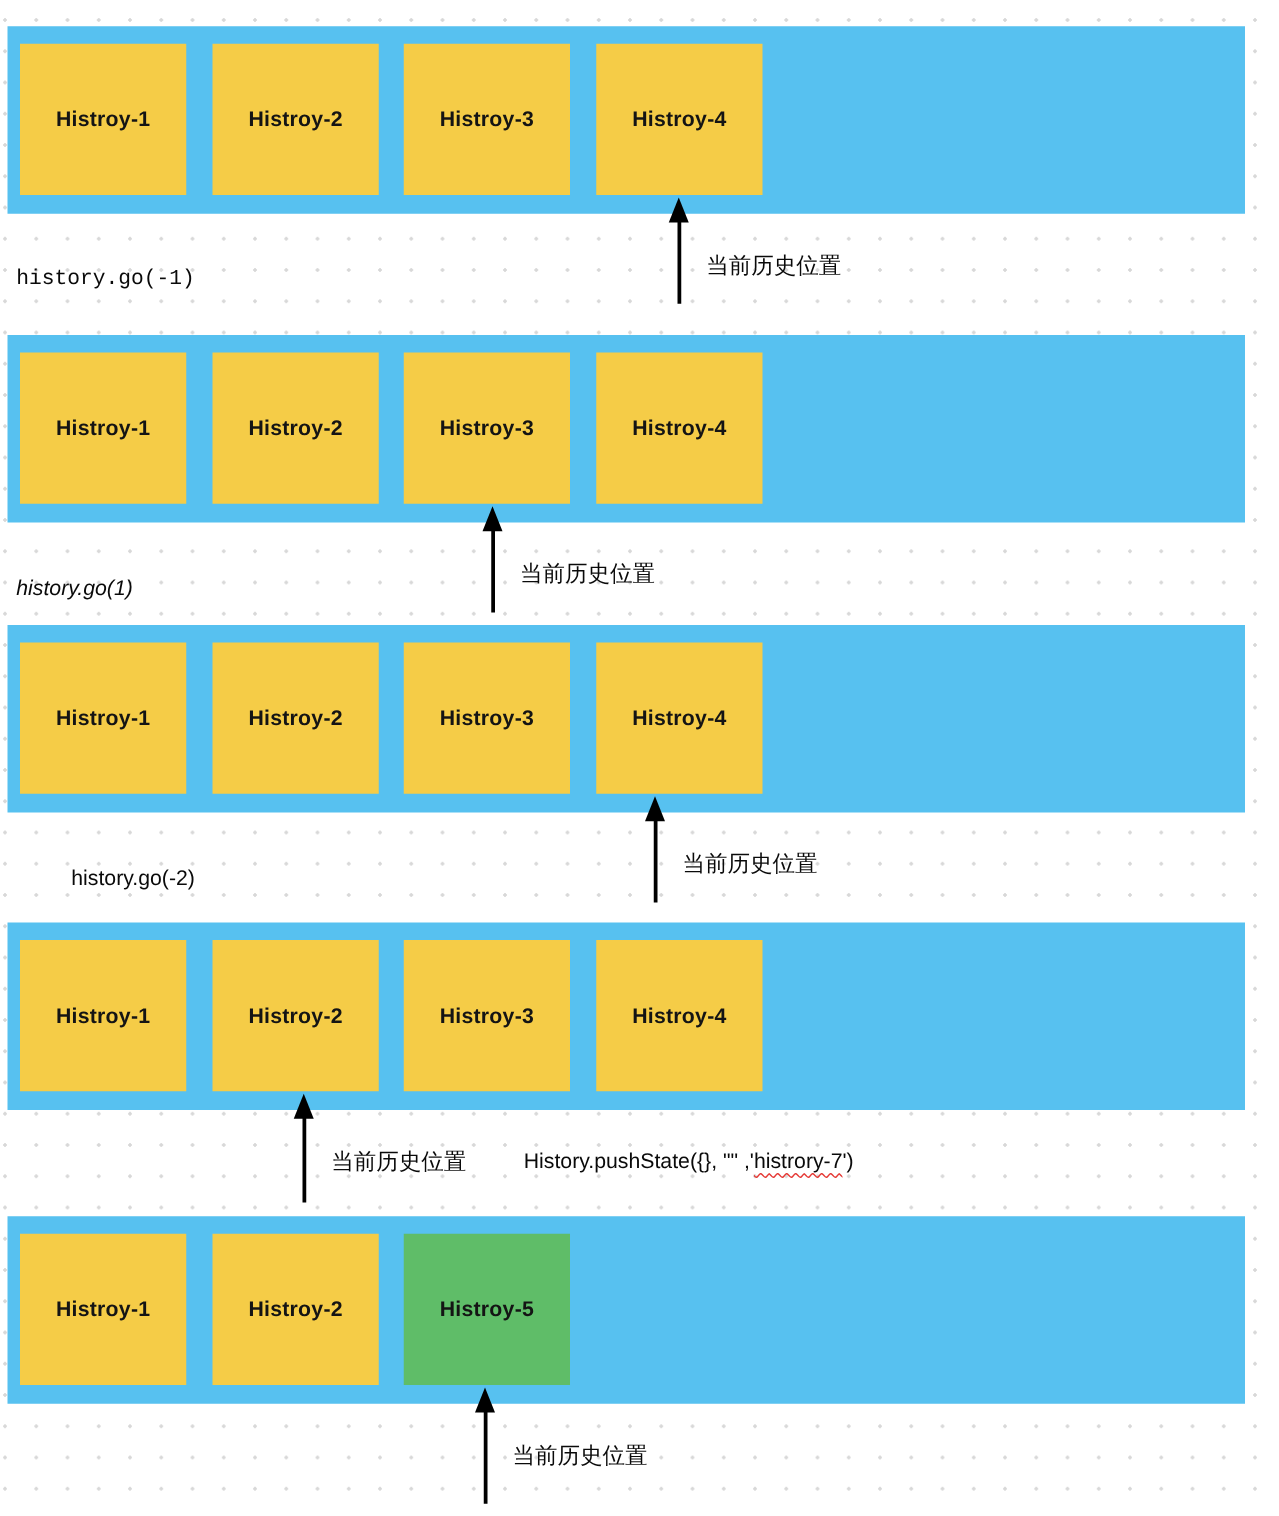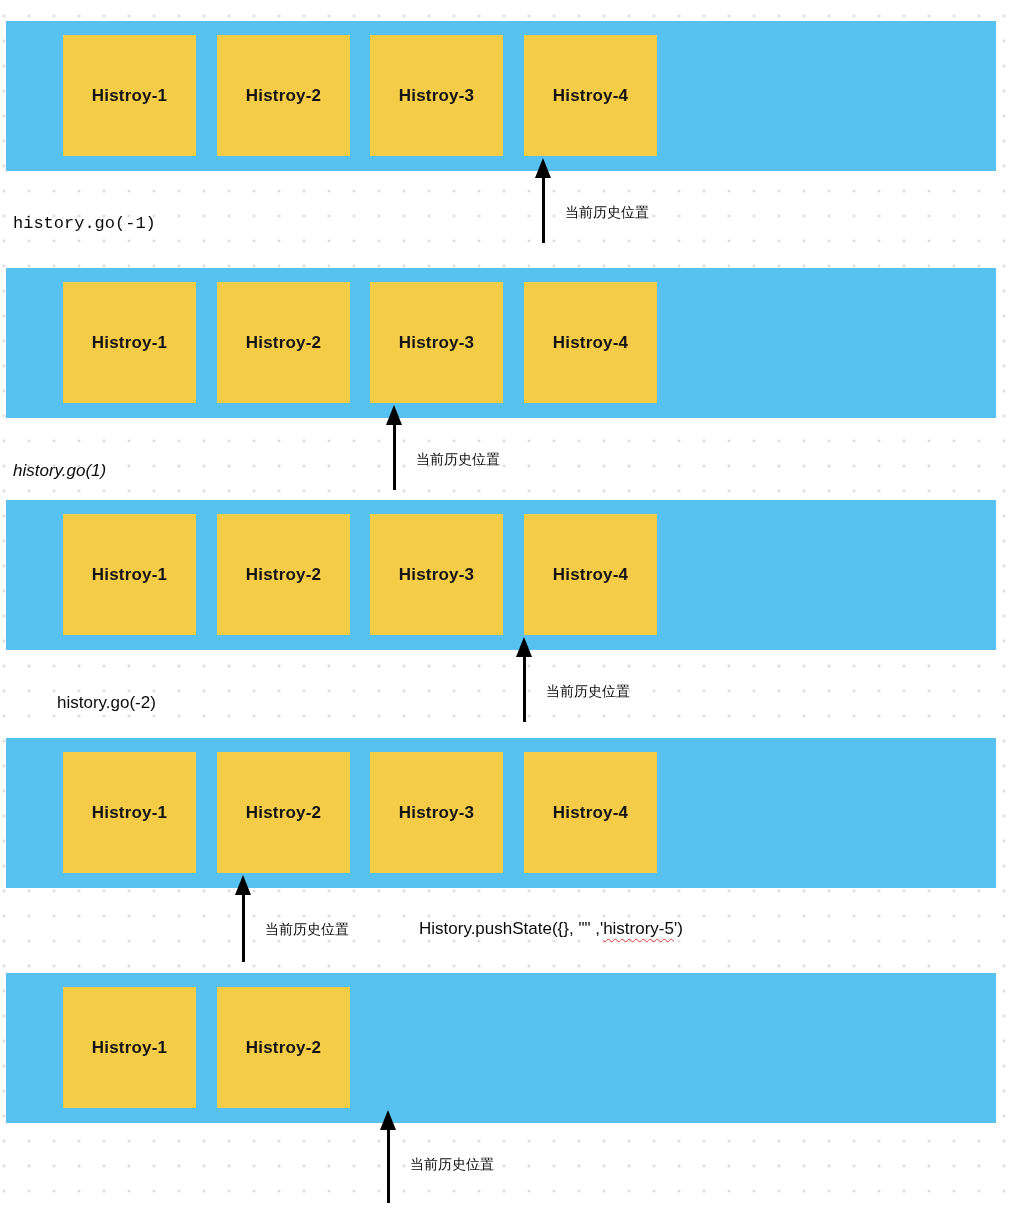--- a/index.html
+++ b/index.html
@@ -3,31 +3,31 @@
 <meta charset="utf-8">
 <style>
   * { margin:0; padding:0; box-sizing:border-box; }
   html,body { width:1023px; height:1213px; background:#fff;
     font-family:"Liberation Sans","DejaVu Sans",sans-serif; }
   #diagram { position:absolute; left:0; top:0; width:1023px; height:1213px; overflow:hidden;
     background-image:radial-gradient(circle, var(--dot) 1.2px, transparent 1.5px);
     background-size:25px 25px; background-position:16.5px 3.5px; }
   .row { position:absolute; left:0; top:0; width:0; height:0; }
   .band { position:absolute; background:var(--band); }
-  .entry { position:absolute; display:flex; align-items:center; justify-content:center;margin-left:47px; }
+  .entry { position:absolute; display:flex; align-items:center; justify-content:center; }
   .entry.yellow { background:var(--yellow); }
   .entry.green  { background:var(--green); }
   .entry span { font-size:17px; font-weight:700; color:#141414; letter-spacing:.2px; }
   .arrow { position:absolute; width:16px; }
   .arrow .arrow-head { position:absolute; left:0; top:0; width:0; height:0;
     border-left:8px solid transparent; border-right:8px solid transparent;
     border-bottom:20px solid var(--arrow); }
   .arrow::after { content:""; position:absolute; left:6.5px; top:14px; bottom:0; width:3px;
     background:var(--arrow); }
-  .current-label { position:absolute; font-size:14px; line-height:24px; color:#0a0a0a;
+  .current-label { position:absolute; font-size:18px; line-height:24px; color:#0a0a0a;
     white-space:nowrap; }
   .action-label { position:absolute; font-size:17px; line-height:24px; color:#0a0a0a;
     white-space:nowrap; }
   .annotation { position:absolute; font-size:17px; line-height:24px; color:#0a0a0a;
     white-space:nowrap; }
   .a-mis { text-decoration:underline wavy var(--red); text-decoration-thickness:1px;
     text-underline-offset:4px; }
 </style>
 </head>
 <body>
@@ -116,32 +116,35 @@
         <div class="entry yellow" style="left: 471px; top: 14px; width: 133px; height: 121px;">
           <span>Histroy-4</span>
         </div>
       </div>
     <div class="arrow" style="left: 235px; top: 875px; height: 87px;">
       <span class="arrow-head"></span>
     </div>
     <div class="current-label" style="left: 265px; top: 917px;">当前历史位置</div>
 
     <div class="annotation" style="left: 419px; top: 917px;">
-      <span class="a-pre">History.pushState({}, "" ,'</span><span class="a-mis">histrory-5</span><span class="a-suf">')</span>
+      <span class="a-pre">History.pushState({}, "" ,'</span><span class="a-mis">histrory-7</span><span class="a-suf">')</span>
     </div>
   </section>
 
   <section class="row">
     <div class="band" style="left: 6px; top: 973px; width: 990px; height: 150px;">
         <div class="entry yellow" style="left: 10px; top: 14px; width: 133px; height: 121px;">
           <span>Histroy-1</span>
         </div>
         <div class="entry yellow" style="left: 164px; top: 14px; width: 133px; height: 121px;">
           <span>Histroy-2</span>
         </div>
+        <div class="entry green" style="left: 317px; top: 14px; width: 133px; height: 121px;">
+          <span>Histroy-5</span>
+        </div>
       </div>
     <div class="arrow" style="left: 380px; top: 1110px; height: 93px;">
       <span class="arrow-head"></span>
     </div>
     <div class="current-label" style="left: 410px; top: 1152px;">当前历史位置</div>
 
   </section>
 </div>
 
 </body></html>

